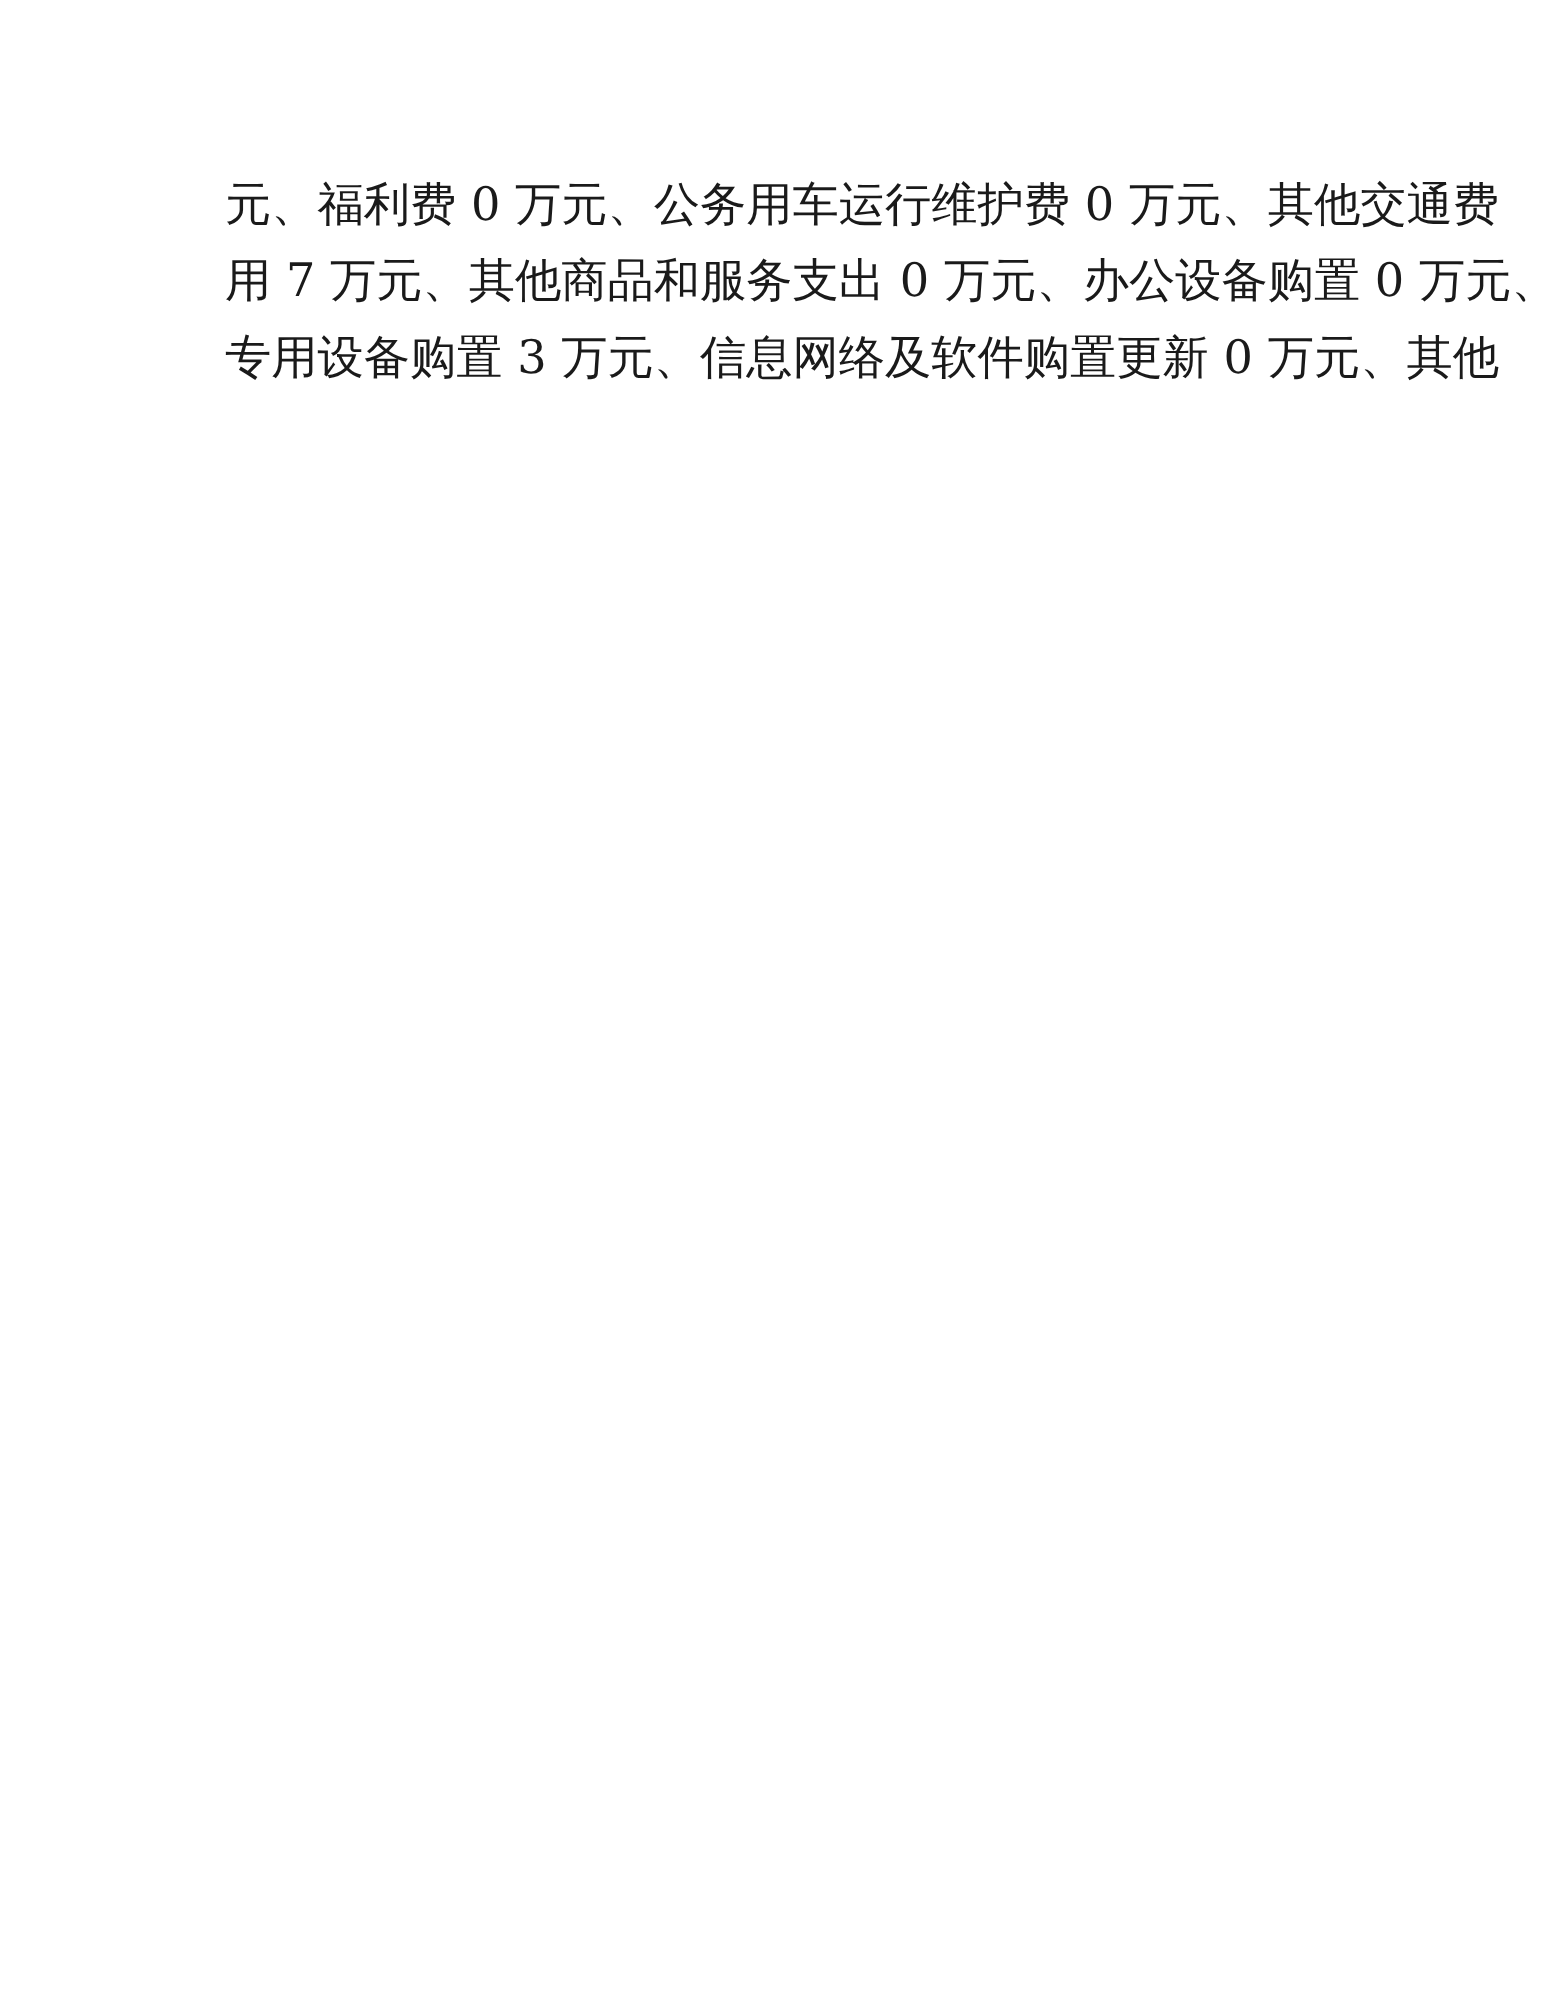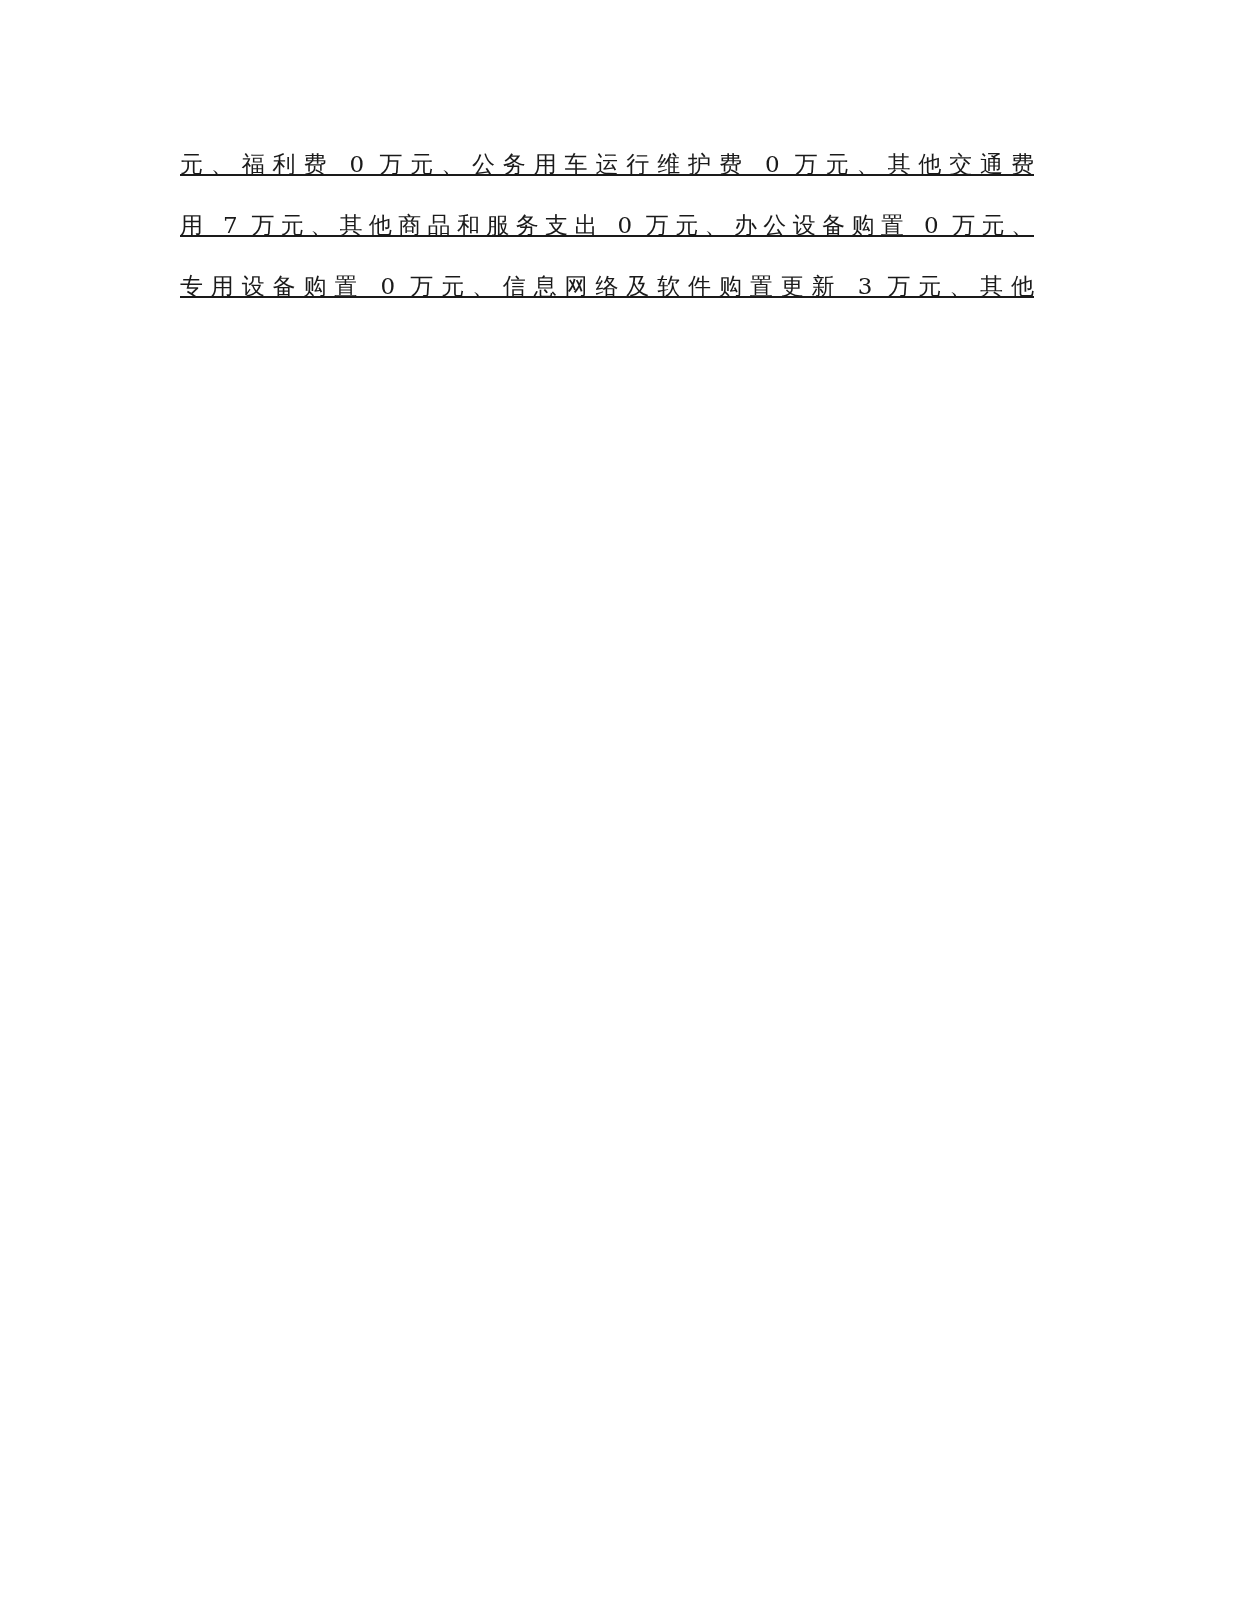--- a/index.html
+++ b/index.html
@@ -19,34 +19,33 @@
       position: absolute;
       left: 180px;
       top: 0;
       width: 854px;
     }
     .line {
       position: absolute;
       left: 0;
       width: 854px;
       height: 48px;
-      font-size: 23px;
+      font-size: 37px;
       line-height: 48px;
       white-space: nowrap;
       text-align: justify;
       text-align-last: justify;
       letter-spacing: 0;
       font-weight: 300;
-      text-decoration: underline;
     }
   </style>
 </head>
 <body>
 
 <div class="page">
 
   <div>
     <div class="line" style="top:140px;">元、福利费 0 万元、公务用车运行维护费 0 万元、其他交通费</div>
     <div class="line" style="top:201px;">用 7 万元、其他商品和服务支出 0 万元、办公设备购置 0 万元、</div>
-    <div class="line" style="top:262px;">专用设备购置 0 万元、信息网络及软件购置更新 3 万元、其他</div>
+    <div class="line" style="top:262px;">专用设备购置 3 万元、信息网络及软件购置更新 0 万元、其他</div>
 
   </div>
 </div>
 
 </body></html>

